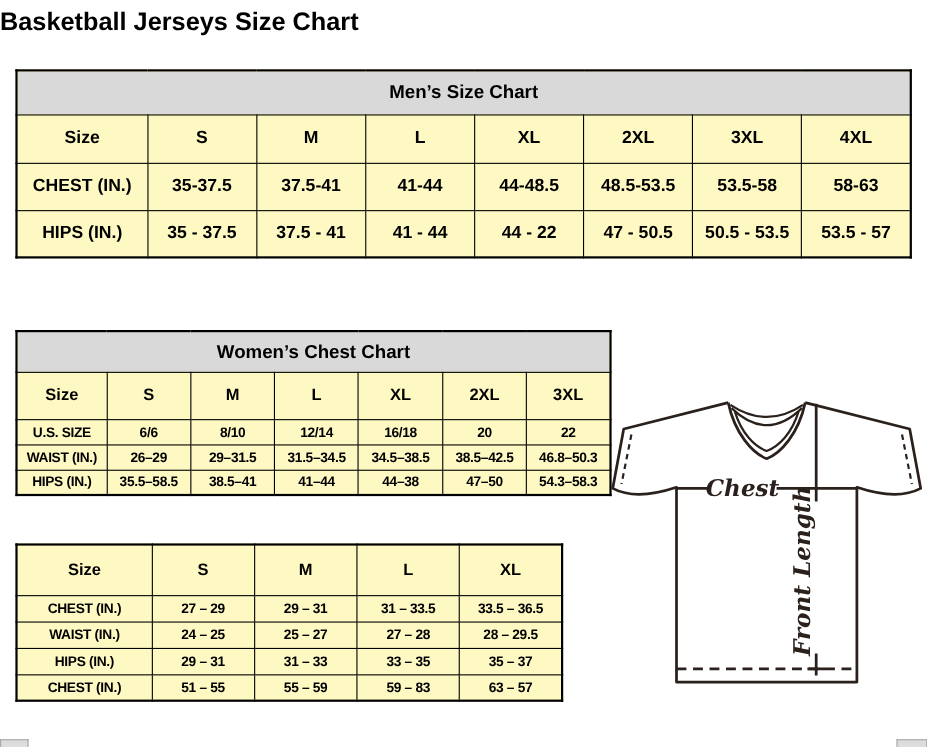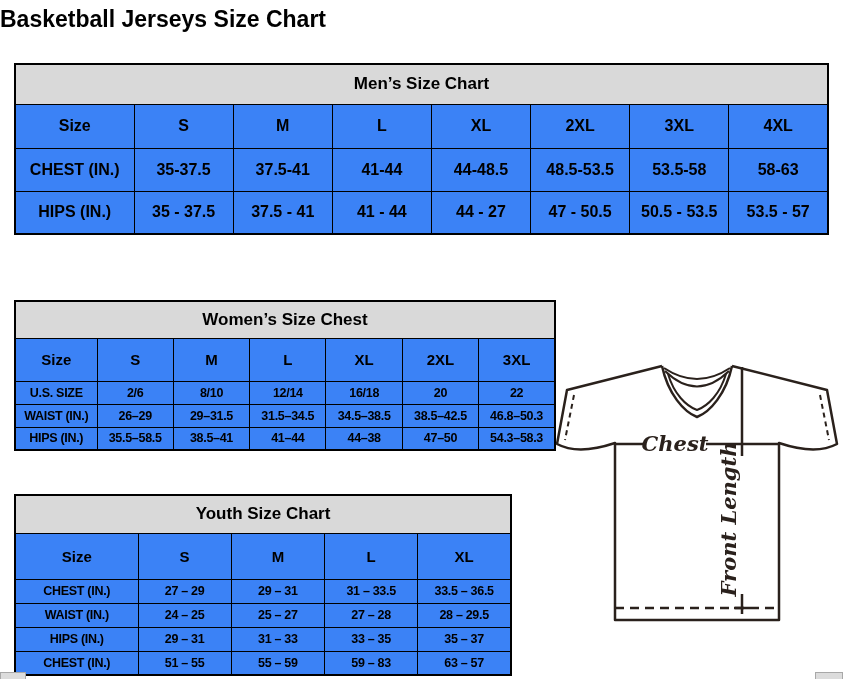--- a/index.html
+++ b/index.html
@@ -7,21 +7,21 @@
   body {
     width:843px; height:679px; position:relative; background:#ffffff;
     font-family:"Liberation Sans", sans-serif; color:#000; overflow:hidden;
   }
   .page-title {
     position:absolute; top:6px; left:0; width:100%;
     text-align:left; font-size:23px; font-weight:bold;
   }
   table.size-table {
     position:absolute; border-collapse:collapse; table-layout:fixed;
-    border:2px solid #000; background:#3b82f6;
+    border:2px solid #000; background:#fef9c3;
   }
   table.size-table th, table.size-table td {
     border:1.5px solid #000; text-align:center; vertical-align:middle;
     padding:0; font-weight:bold; overflow:hidden; white-space:nowrap;
   }
   .band { background:#d9d9d9; font-size:17px; }
   
   #men-table { left:14px; top:63px; width:815px; }
   #men-table .band   { height:40px; }
   #men-table .szrow td { height:44px; font-size:16px; }
@@ -88,54 +88,54 @@
     <td>44-48.5</td>
     <td>48.5-53.5</td>
     <td>53.5-58</td>
     <td>58-63</td>
   </tr>
   <tr class="datarow">
     <td class="rowlbl">HIPS (IN.)</td>
     <td>35 - 37.5</td>
     <td>37.5 - 41</td>
     <td>41 - 44</td>
-    <td>44 - 27</td>
+    <td>44 - 22</td>
     <td>47 - 50.5</td>
     <td>50.5 - 53.5</td>
     <td>53.5 - 57</td>
   </tr>
 </tbody>
   </table>
 
 <table class="size-table" id="women-table">
   <colgroup>
       <col style="width:82px">
       <col>
       <col>
       <col>
       <col>
       <col>
       <col>
     </colgroup>
   <tbody>
       <tr>
-        <th class="band" colspan="7">Women’s Size Chest</th>
+        <th class="band" colspan="7">Women’s Chest Chart</th>
       </tr>
   <tr class="szrow">
     <td>Size</td>
     <td>S</td>
     <td>M</td>
     <td>L</td>
     <td>XL</td>
     <td>2XL</td>
     <td>3XL</td>
   </tr>
   <tr class="datarow">
     <td class="rowlbl">U.S. SIZE</td>
-    <td>2/6</td>
+    <td>6/6</td>
     <td>8/10</td>
     <td>12/14</td>
     <td>16/18</td>
     <td>20</td>
     <td>22</td>
   </tr>
   <tr class="datarow">
     <td class="rowlbl">WAIST (IN.)</td>
     <td>26–29</td>
     <td>29–31.5</td>
@@ -158,23 +158,20 @@
 
 <table class="size-table" id="youth-table">
   <colgroup>
       <col style="width:123px">
       <col>
       <col>
       <col>
       <col>
     </colgroup>
   <tbody>
-      <tr>
-        <th class="band" colspan="5">Youth Size Chart</th>
-      </tr>
   <tr class="szrow">
     <td>Size</td>
     <td>S</td>
     <td>M</td>
     <td>L</td>
     <td>XL</td>
   </tr>
   <tr class="datarow">
     <td class="rowlbl">CHEST (IN.)</td>
     <td>27 – 29</td>

